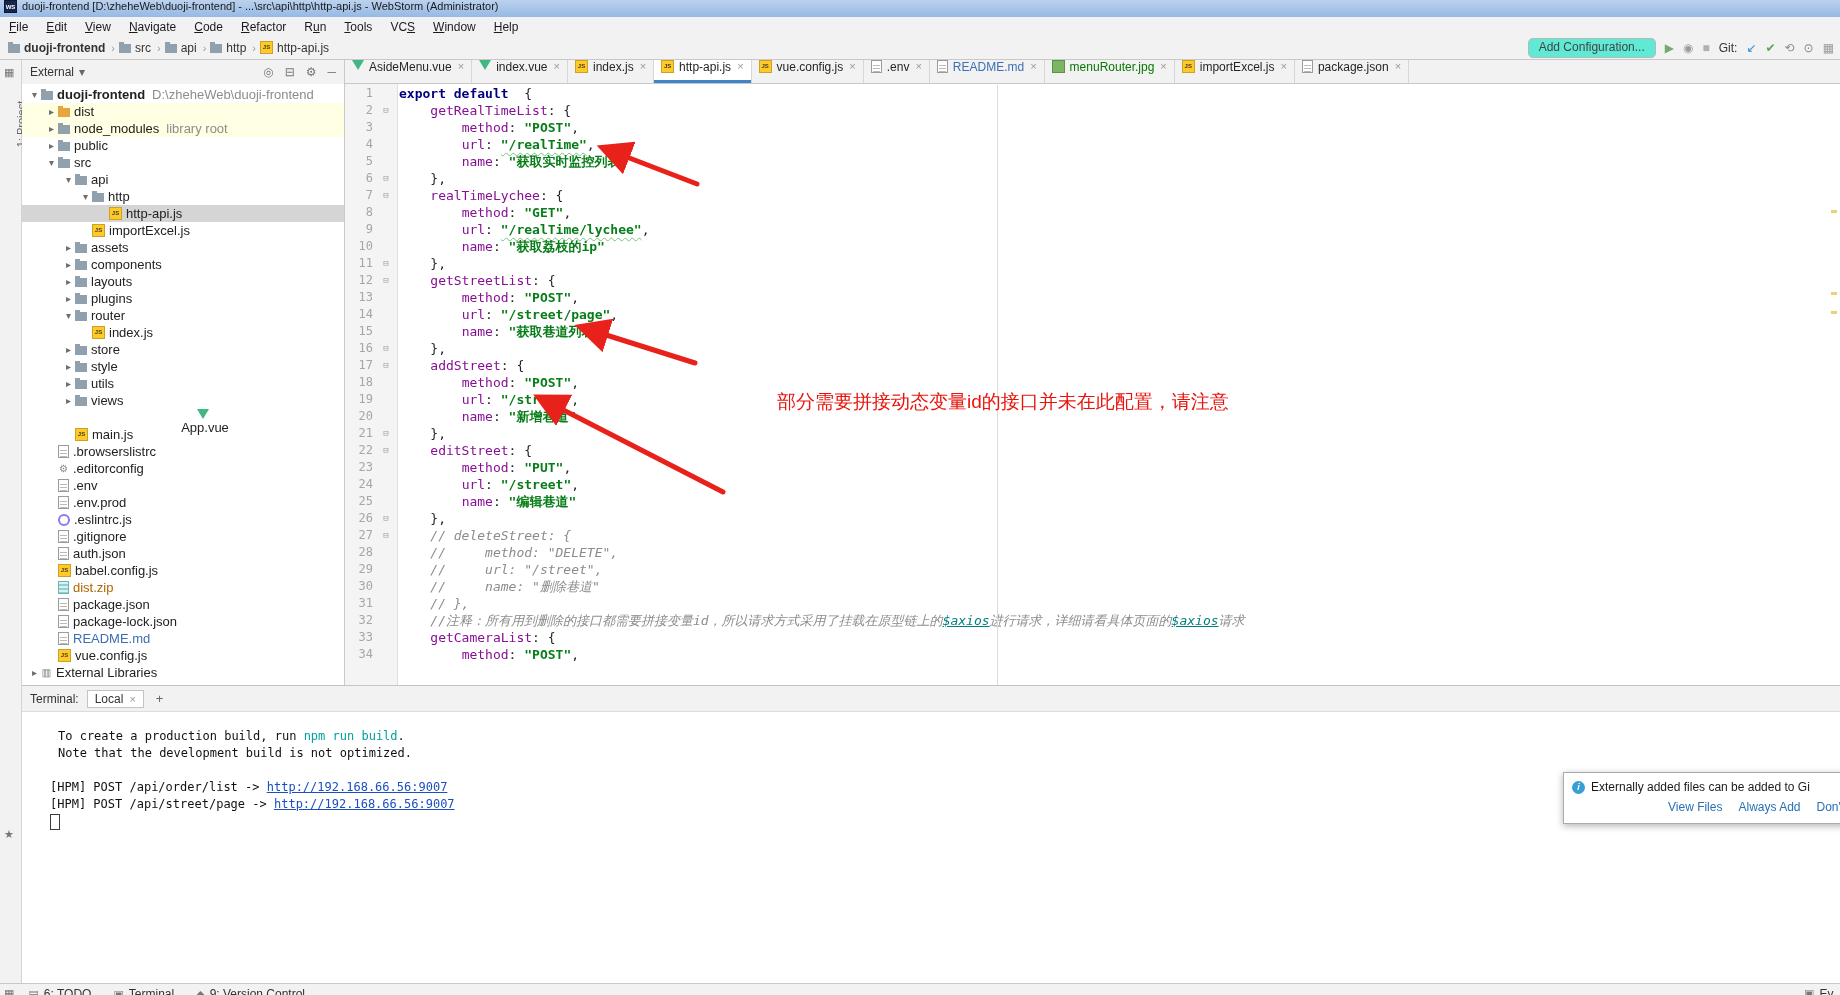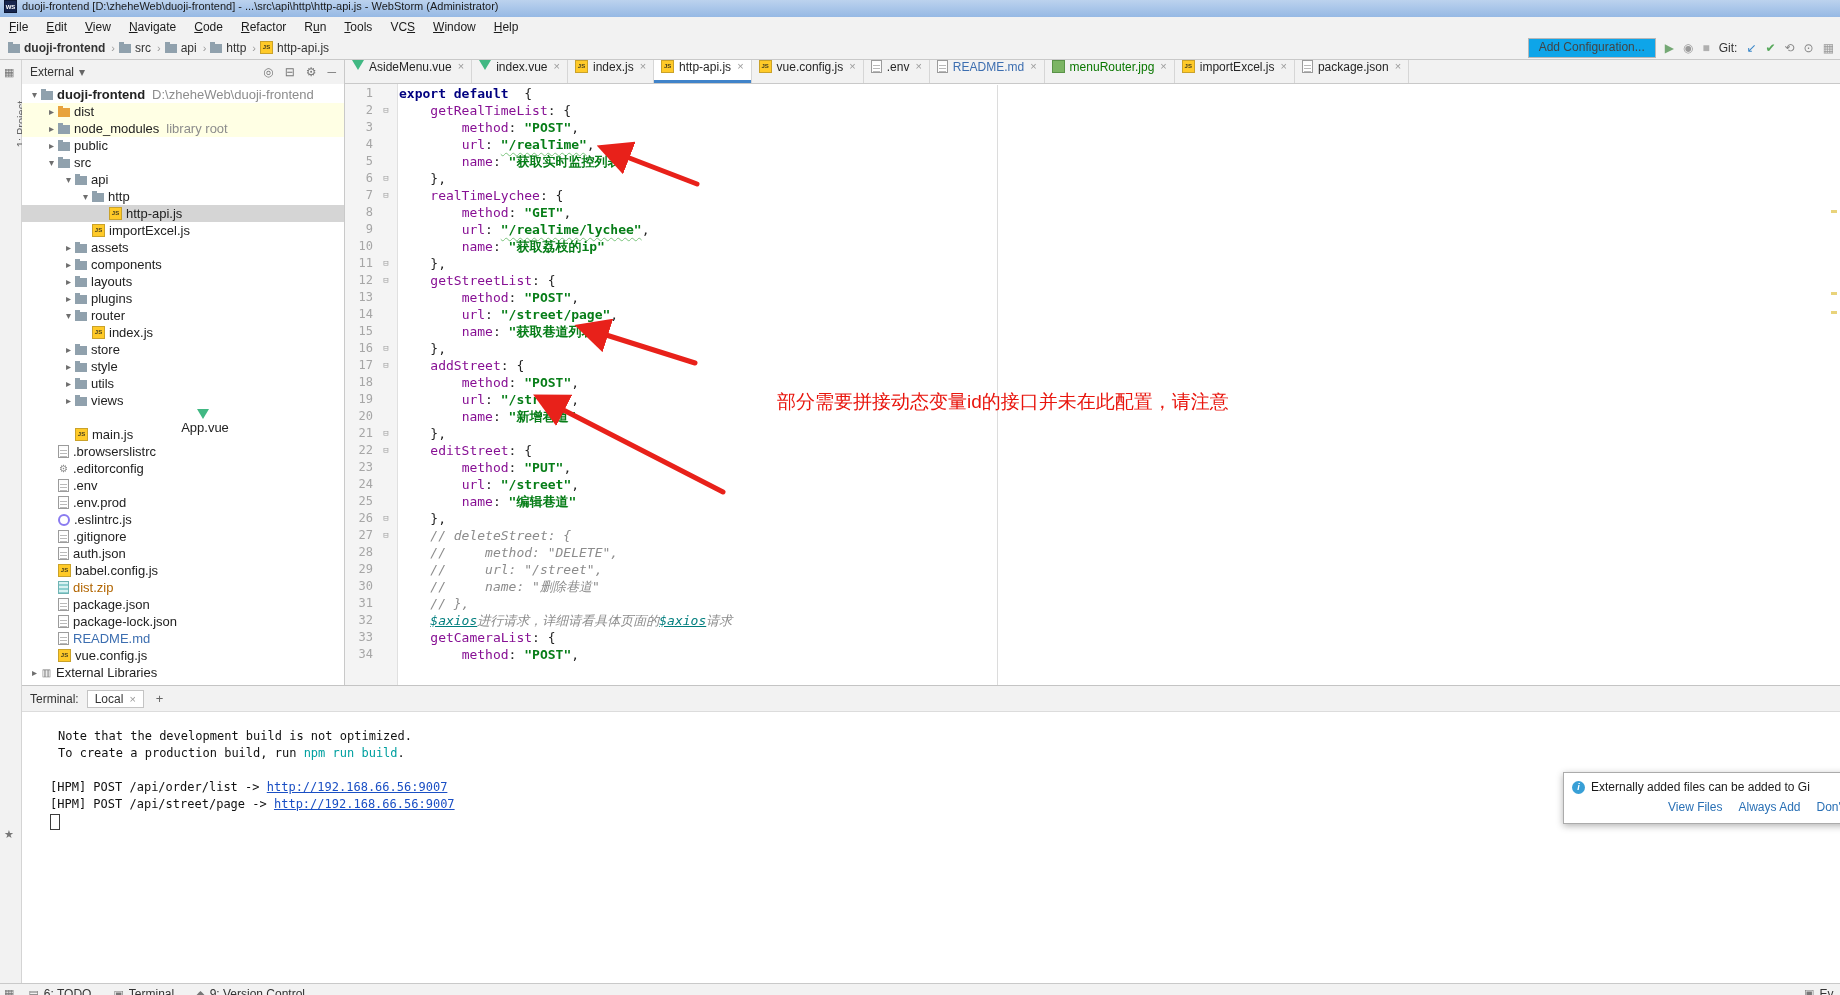--- a/index.html
+++ b/index.html
@@ -20,21 +20,21 @@
   .menu-item{padding:0 9px;cursor:default}
 
   
   #toolbar{left:0;top:36px;width:1840px;height:24px;background:#f2f2f2;border-bottom:1px solid #c9c9c9;
     box-sizing:border-box;display:flex;align-items:center;font-size:12px;color:#333}
   #crumbs{display:flex;align-items:center;padding-left:8px}
   .crumb{display:flex;align-items:center;margin-right:2px}
   .crumb .lbl{margin-left:4px}
   .crumb-sep{color:#9a9a9a;margin:0 4px;font-size:11px}
   #toolbar-right{position:absolute;right:6px;top:0;height:24px;display:flex;align-items:center;gap:9px}
-  #add-config{border:1px solid #b8b8b8;background:#0ea5e9;border-radius:0;font-size:12px;color:#444;
+  #add-config{border:1px solid #b8b8b8;background:#5eead4;border-radius:5px;font-size:12px;color:#444;
     padding:1px 10px;height:16px;line-height:15px}
   .tb-ic{font-size:12px;line-height:12px}
   #git-label{color:#333}
 
   
   #leftstrip{left:0;top:60px;width:22px;height:923px;background:#f2f2f2;border-right:1px solid #d4d4d4;box-sizing:border-box}
   .vlabel{position:absolute;left:-2px;font-size:11px;color:#666;transform:rotate(-90deg);transform-origin:center;white-space:nowrap}
   .strip-ic{position:absolute;left:4px;font-size:11px;color:#777}
 
   
@@ -466,21 +466,21 @@
       <div class="cl"><span class="ln">22</span><span class="fold">⊟</span><span class="t">    </span><span class="p">editStreet</span><span class="t">: {</span></div>
       <div class="cl"><span class="ln">23</span><span class="fold"></span><span class="t">        </span><span class="p">method</span><span class="t">: </span><span class="s">"PUT"</span><span class="t">,</span></div>
       <div class="cl"><span class="ln">24</span><span class="fold"></span><span class="t">        </span><span class="p">url</span><span class="t">: </span><span class="s">"/street"</span><span class="t">,</span></div>
       <div class="cl"><span class="ln">25</span><span class="fold"></span><span class="t">        </span><span class="p">name</span><span class="t">: </span><span class="s">"编辑巷道"</span></div>
       <div class="cl"><span class="ln">26</span><span class="fold">⊟</span><span class="t">    },</span></div>
       <div class="cl"><span class="ln">27</span><span class="fold">⊟</span><span class="t">    </span><span class="c">// deleteStreet: {</span></div>
       <div class="cl"><span class="ln">28</span><span class="fold"></span><span class="t">    </span><span class="c">//     method: "DELETE",</span></div>
       <div class="cl"><span class="ln">29</span><span class="fold"></span><span class="t">    </span><span class="c">//     url: "/street",</span></div>
       <div class="cl"><span class="ln">30</span><span class="fold"></span><span class="t">    </span><span class="c">//     name: "删除巷道"</span></div>
       <div class="cl"><span class="ln">31</span><span class="fold"></span><span class="t">    </span><span class="c">// },</span></div>
-      <div class="cl"><span class="ln">32</span><span class="fold"></span><span class="t">    </span><span class="cx">$axios</span><span class="c">进行请求，详细请看具体页面的</span><span class="cx">$axios</span><span class="c">请求</span></div>
+      <div class="cl"><span class="ln">32</span><span class="fold"></span><span class="t">    </span><span class="c">//注释：所有用到删除的接口都需要拼接变量id，所以请求方式采用了挂载在原型链上的</span><span class="cx">$axios</span><span class="c">进行请求，详细请看具体页面的</span><span class="cx">$axios</span><span class="c">请求</span></div>
       <div class="cl"><span class="ln">33</span><span class="fold"></span><span class="t">    </span><span class="p">getCameraList</span><span class="t">: {</span></div>
       <div class="cl"><span class="ln">34</span><span class="fold"></span><span class="t">        </span><span class="p">method</span><span class="t">: </span><span class="s">"POST"</span><span class="t">,</span></div>
     </div>
   <div id="margin-line"></div>
   <div class="stripe" style="top:150px"></div>
   <div class="stripe" style="top:232px"></div>
   <div class="stripe" style="top:251px"></div>
 </div>
 
 <div id="red-note">部分需要拼接动态变量id的接口并未在此配置，请注意</div>
@@ -498,22 +498,22 @@
 <div class="abs" id="terminal">
   <div id="term-header">
     <span>Terminal:</span>
     <span id="term-tab">
       <span>Local</span>
       <span class="x">×</span>
     </span>
     <span id="term-plus">+</span>
   </div>
   <div id="term-body">
+      <div class="tl ind"><span>To create a production build, run </span><span class="tl-cmd">npm run build</span><span>.</span></div>
       <div class="tl ind"><span>Note that the development build is not optimized.</span></div>
-      <div class="tl ind"><span>To create a production build, run </span><span class="tl-cmd">npm run build</span><span>.</span></div>
       <div class="tl">&nbsp;</div>
       <div class="tl"><span>[HPM] POST /api/order/list -&gt; </span><span class="tl-link">http://192.168.66.56:9007</span></div>
       <div class="tl"><span>[HPM] POST /api/street/page -&gt; </span><span class="tl-link">http://192.168.66.56:9007</span></div>
       <div class="tl"><span id="cursor"></span></div>
     </div>
 </div>
 
 <div class="abs" id="notif">
   <div id="notif-row1">
     <span id="notif-icon">i</span>

